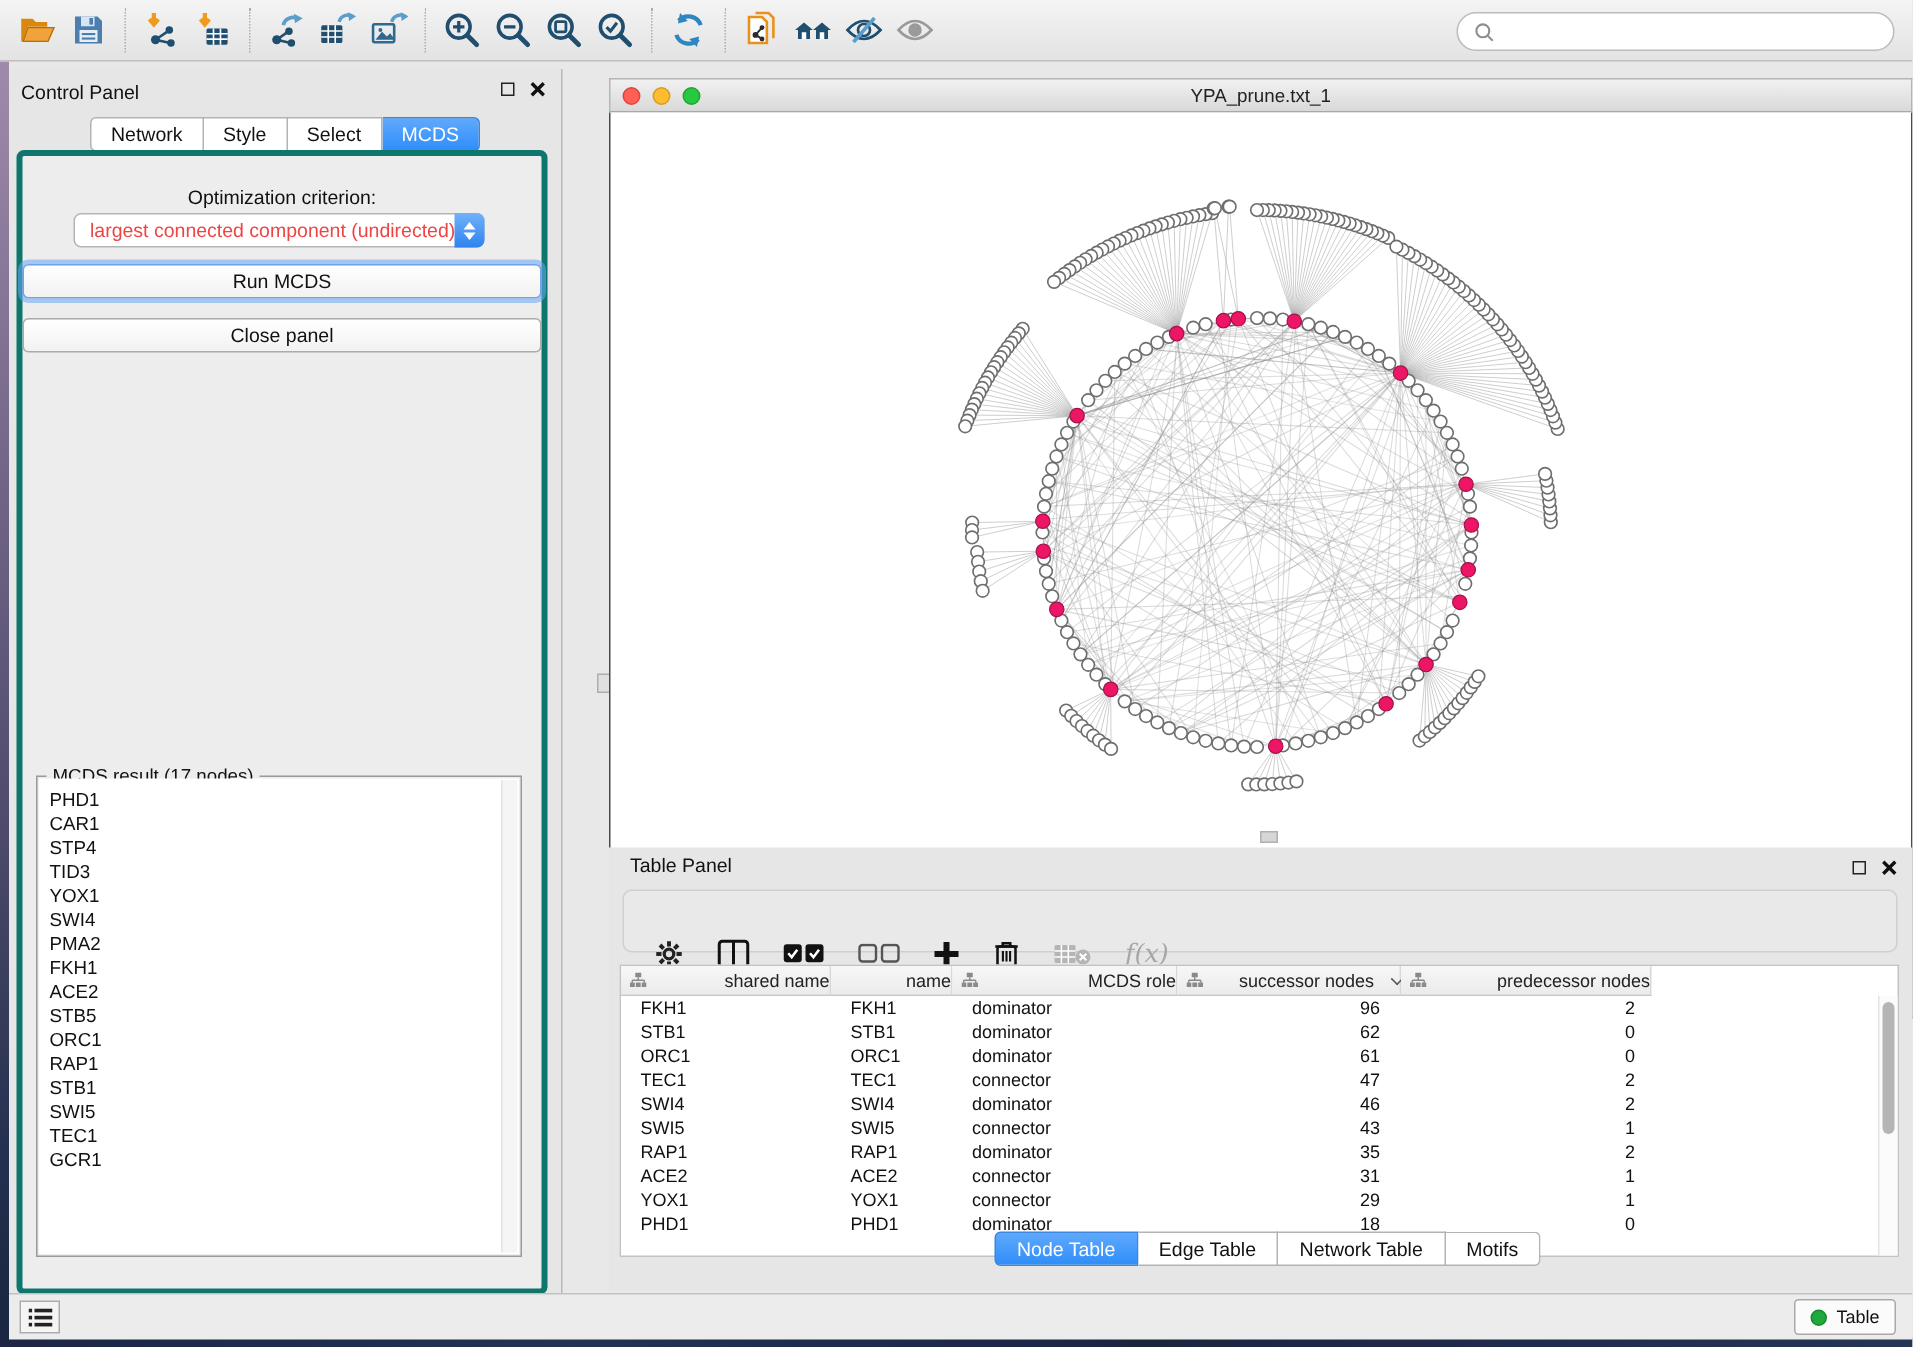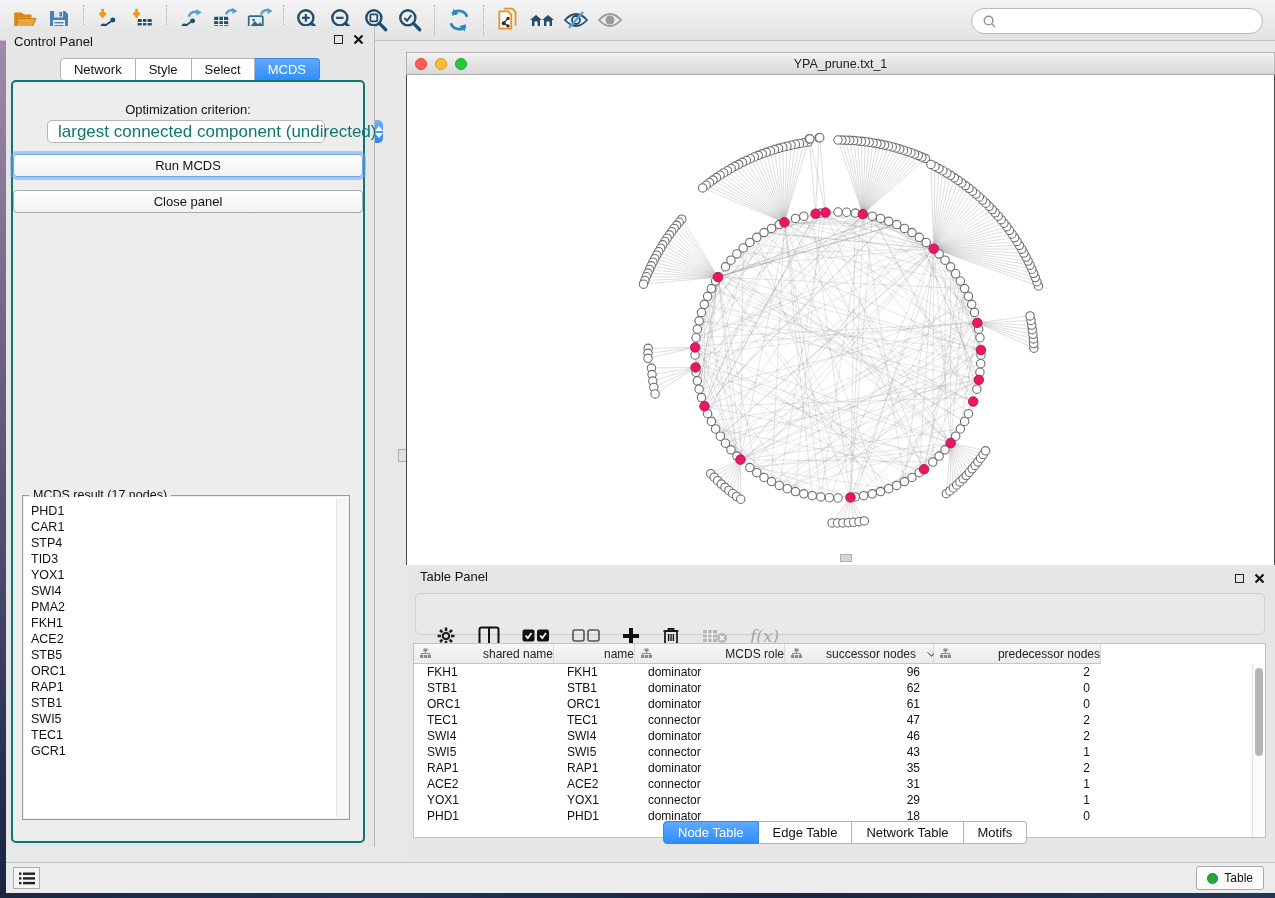--- a/index.html
+++ b/index.html
@@ -16,36 +16,36 @@
 .toolbar { position:absolute; left:0; top:0; width:1275px; height:41px;
   background:linear-gradient(#f4f4f4,#e3e3e3); border-bottom:1px solid #bfbfbf;
   display:flex; align-items:center; padding-left:8px; }
 .tb-btn { width:34px; height:34px; display:flex; align-items:center; justify-content:center; }
 .tb-sep { width:1px; height:30px; border-left:1px dotted #adadad; margin:0 7px; }
 .searchbox { position:absolute; right:12px; top:8px; width:292px; height:26px;
   border:1px solid #bbb; border-radius:13px; background:#fff; display:flex; align-items:center; padding:0 10px; }
 .searchbox input { border:none; outline:none; flex:1; font-size:12px; background:transparent; margin-left:6px; }
 
 
-.control-panel { position:absolute; left:6px; top:26px; width:369px; height:821px; background:#e6e6e6; border-right:1px solid #b9b9b9; }
+.control-panel { position:absolute; left:6px; top:46px; width:369px; height:821px; background:#e6e6e6; border-right:1px solid #b9b9b9; }
 .cp-title { position:absolute; left:8px; top:8px; font-size:13px; color:#111; }
 .win-icons { position:absolute; right:10px; top:8px; display:flex; gap:10px; align-items:center; }
 .float-icon { width:9px; height:9px; border:1.5px solid #222; display:inline-block; }
 .cp-tabs { position:absolute; left:0; right:0; top:32px; display:flex; justify-content:center; }
 .seg { border:1px solid #b3b3b3; background:#fff; font-size:13px; color:#111;
   padding:3px 13px; border-left:none; }
 .seg:first-child { border-left:1px solid #b3b3b3; border-radius:4px 0 0 4px; }
 .seg:last-child { border-radius:0 4px 4px 0; }
 .seg.active { background:linear-gradient(#5fa9fd,#2f8ef9); color:#fff; border-color:#3a86e0; }
 .cp-box { position:absolute; left:5px; right:9px; top:54px; bottom:4px;
-  background:#ededed; border:2px solid #0f766e; border-radius:5px; }
+  background:#ededed; border:4px solid #0f766e; border-radius:5px; }
 .opt-label { position:absolute; left:0; right:0; top:20px; text-align:center; font-size:13px; color:#111; }
 .dropdown { position:absolute; left:34px; right:38px; top:38px; height:23px; background:#fff;
   border:1px solid #b5b5b5; border-radius:5px; display:flex; align-items:center; }
-.dropdown .dd-text { flex:1; font-size:17px; padding-left:10px; color:#0f766e; white-space:nowrap; }
+.dropdown .dd-text { flex:1; font-size:13px; padding-left:10px; color:#ef4444; white-space:nowrap; }
 .dd-stepper { width:21px; height:23px; margin:-1px; border-radius:0 5px 5px 0;
   background:linear-gradient(#71b2f9,#2f82ef); display:flex; flex-direction:column; align-items:center; justify-content:center; gap:2px; }
 .dd-up { width:0; height:0; border-left:4px solid transparent; border-right:4px solid transparent; border-bottom:5px solid #fff; }
 .dd-down { width:0; height:0; border-left:4px solid transparent; border-right:4px solid transparent; border-top:5px solid #fff; }
 .btn-row { position:absolute; left:0; right:0; top:72px; display:flex; justify-content:center; gap:13px;flex-direction:column; }
 .push-btn { background:linear-gradient(#ffffff,#f2f2f2); border:1px solid #ababab; border-radius:4px;
   font-size:13px; padding:3px 16px; color:#111; }
 .push-btn.focused { border-color:#6ea4e8; box-shadow:0 0 0 3px rgba(106,165,245,.55); }
 .result-group { position:absolute; left:9px; right:13px; top:413px; bottom:21px; border:1px solid #9a9a9a; }
 .result-label { position:absolute; top:-8px; left:6px; background:#ededed; padding:0 4px; font-size:12.5px; color:#111; }

